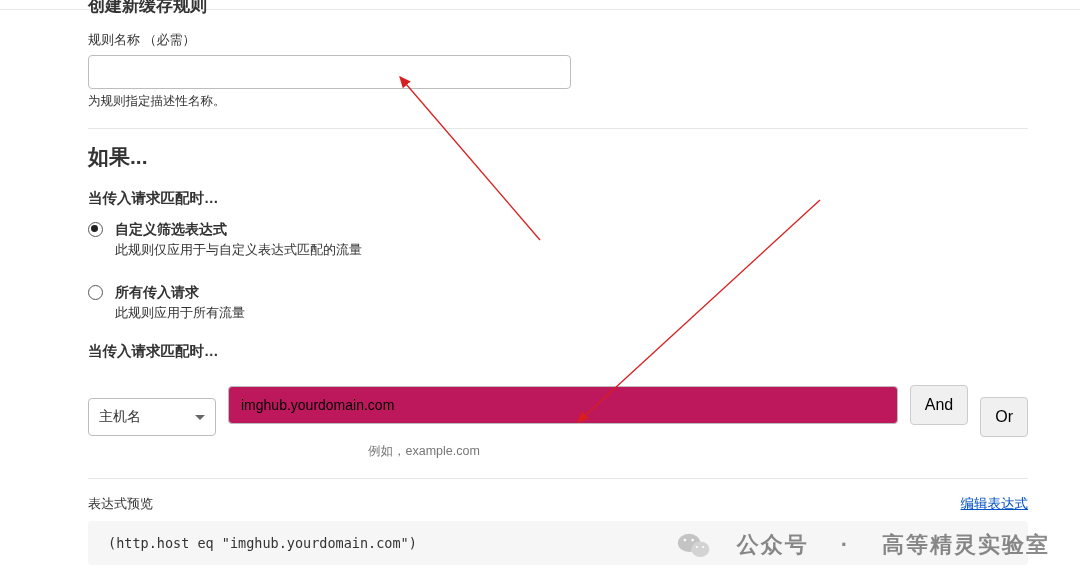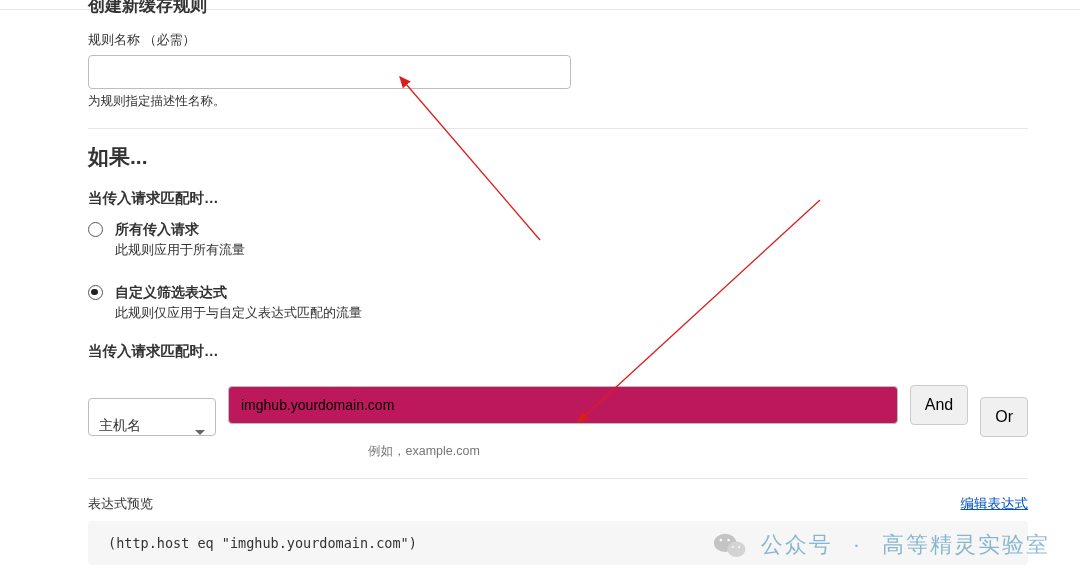--- a/index.html
+++ b/index.html
@@ -110,21 +110,21 @@
   .lbl-val   { flex: 1; }
 
   .builder-row { display: flex; align-items: center; gap: 12px; width: 940px; }
   .select {
     height: 38px;
     border: 1px solid var(--border);
     border-radius: 4px;
     background: #fff;
     padding: 0 10px;
     font-size: 14px;
-    display: flex; align-items: flex-end; justify-content: space-between;
+    display: flex; align-items: center; justify-content: space-between;
     gap: 8px;
     cursor: pointer;
     margin-top: 24px;
   }
   .sel-field, .sel-op { width: 128px; }
   .caret {
     width: 0; height: 0;
     border-left: 5px solid transparent;
     border-right: 5px solid transparent;
     border-top: 5px solid #666;
@@ -192,27 +192,27 @@
     pointer-events: none;
   }
 
   
   .watermark {
     position: absolute;
     right: 30px;
     bottom: 20px;
     display: flex;
     align-items: center;
-    gap: 14px;
-    color: #0369a1;
+    gap: 26px;
+    color: #000000;
     opacity: 0.45;
     font-size: 22px;
     letter-spacing: 2px;
     pointer-events: none;
-    font-weight: 400;
+    font-weight: 700;
   }
   .watermark .wm-icon {
     width: 34px; height: 28px;
   }
   .watermark .dot { margin: 0 6px; }
 </style>
 </head>
 <body>
 
 <div class="hr-top"></div>
@@ -225,33 +225,33 @@
   <input class="input" type="text" value="" style="">
   <div class="help">为规则指定描述性名称。</div>
 
   <hr class="divider">
 
   <h2 class="section">如果...</h2>
 
   <div class="sub-label">当传入请求匹配时…</div>
 
   <div class="radio-group">
+    <label class="radio-row">
+      <input type="radio" class="radio" name="matchmode" checked="" style="">
+      <div class="radio-text">
+        <div class="opt-title">自定义筛选表达式</div>
+        <div class="opt-desc">此规则仅应用于与自定义表达式匹配的流量</div>
+      </div>
+    </label>
+
     <label class="radio-row">
       <input type="radio" class="radio" name="matchmode" style="">
       <div class="radio-text">
         <div class="opt-title">所有传入请求</div>
         <div class="opt-desc">此规则应用于所有流量</div>
-      </div>
-    </label>
-
-    <label class="radio-row">
-      <input type="radio" class="radio" name="matchmode" checked="" style="">
-      <div class="radio-text">
-        <div class="opt-title">自定义筛选表达式</div>
-        <div class="opt-desc">此规则仅应用于与自定义表达式匹配的流量</div>
       </div>
     </label>
   </div>
 
   <div class="sub-label">当传入请求匹配时…</div>
 
 
   <div class="builder-row">
     <div class="select sel-field">
       <span>主机名</span>

